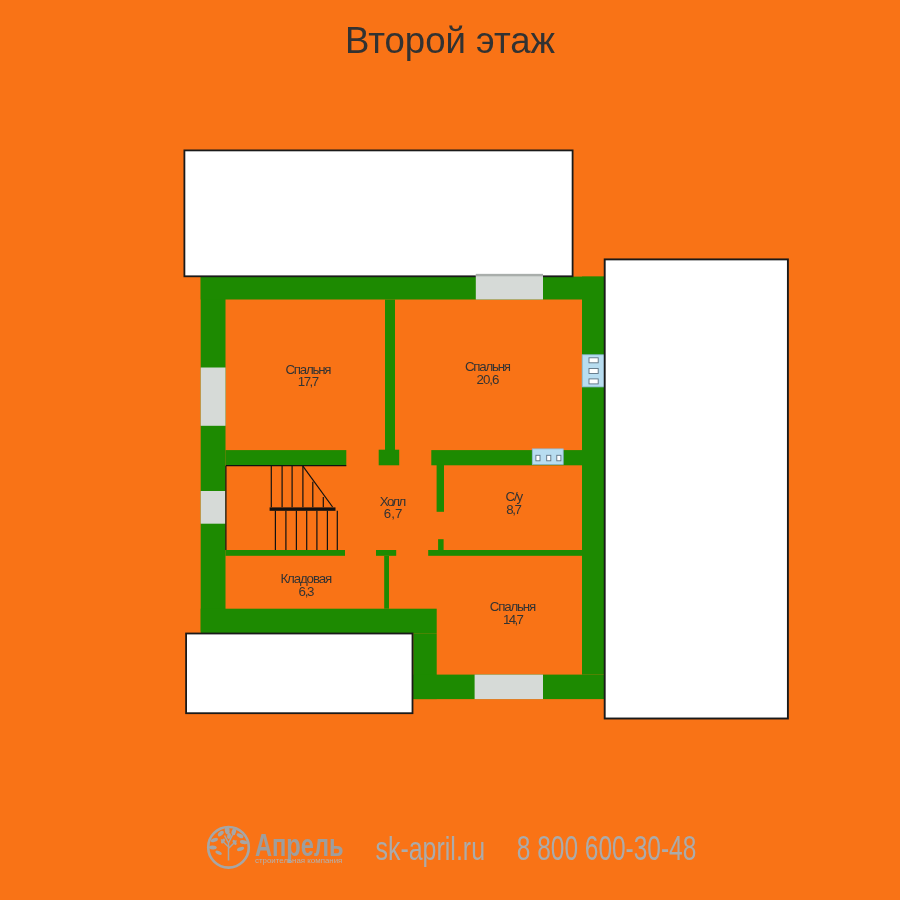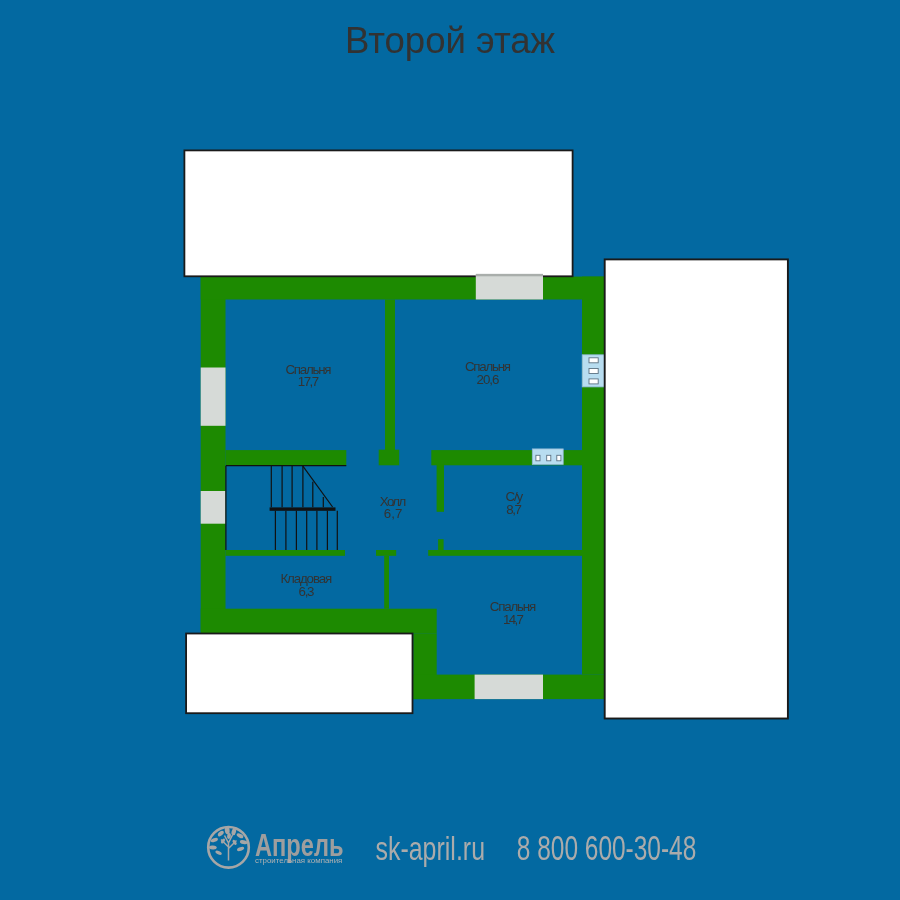--- a/index.html
+++ b/index.html
@@ -1,16 +1,16 @@
 <!DOCTYPE html>
 <html><head>
 <meta charset="utf-8">
 <style>
   html,body{margin:0;padding:0;background:#ffffff;}
-  .page{position:relative;width:900px;height:900px;background:#0369a1;overflow:hidden;font-family:"Liberation Sans",sans-serif;}
+  .page{position:relative;width:900px;height:900px;background:#f97316;overflow:hidden;font-family:"Liberation Sans",sans-serif;}
   svg{position:absolute;left:0;top:0;}
   text{font-family:"Liberation Sans",sans-serif;}
 </style>
 </head>
 <body>
 <div class="page">
 <svg width="900" height="900" viewBox="0 0 900 900">
 
   <text x="450" y="52.5" font-size="37" fill="#323232" text-anchor="middle" textLength="210" lengthAdjust="spacingAndGlyphs">Второй этаж</text>
 

